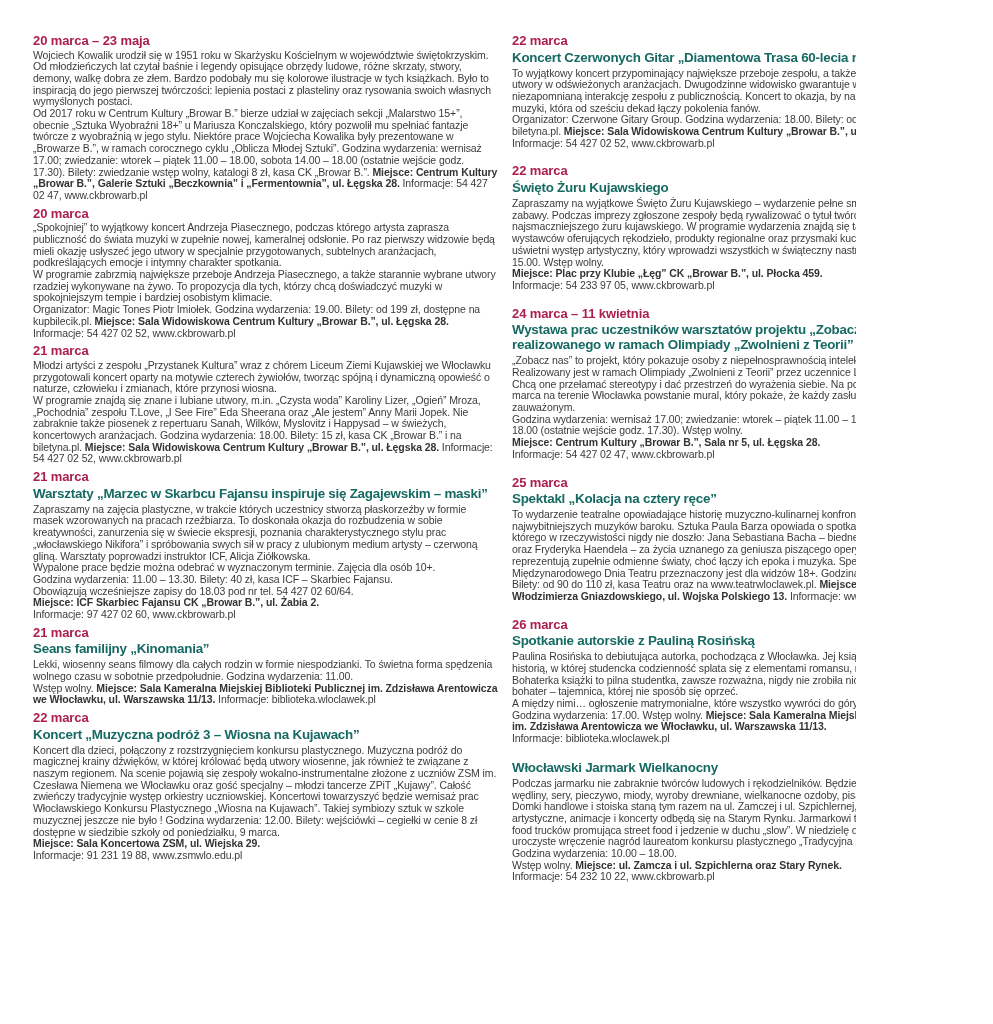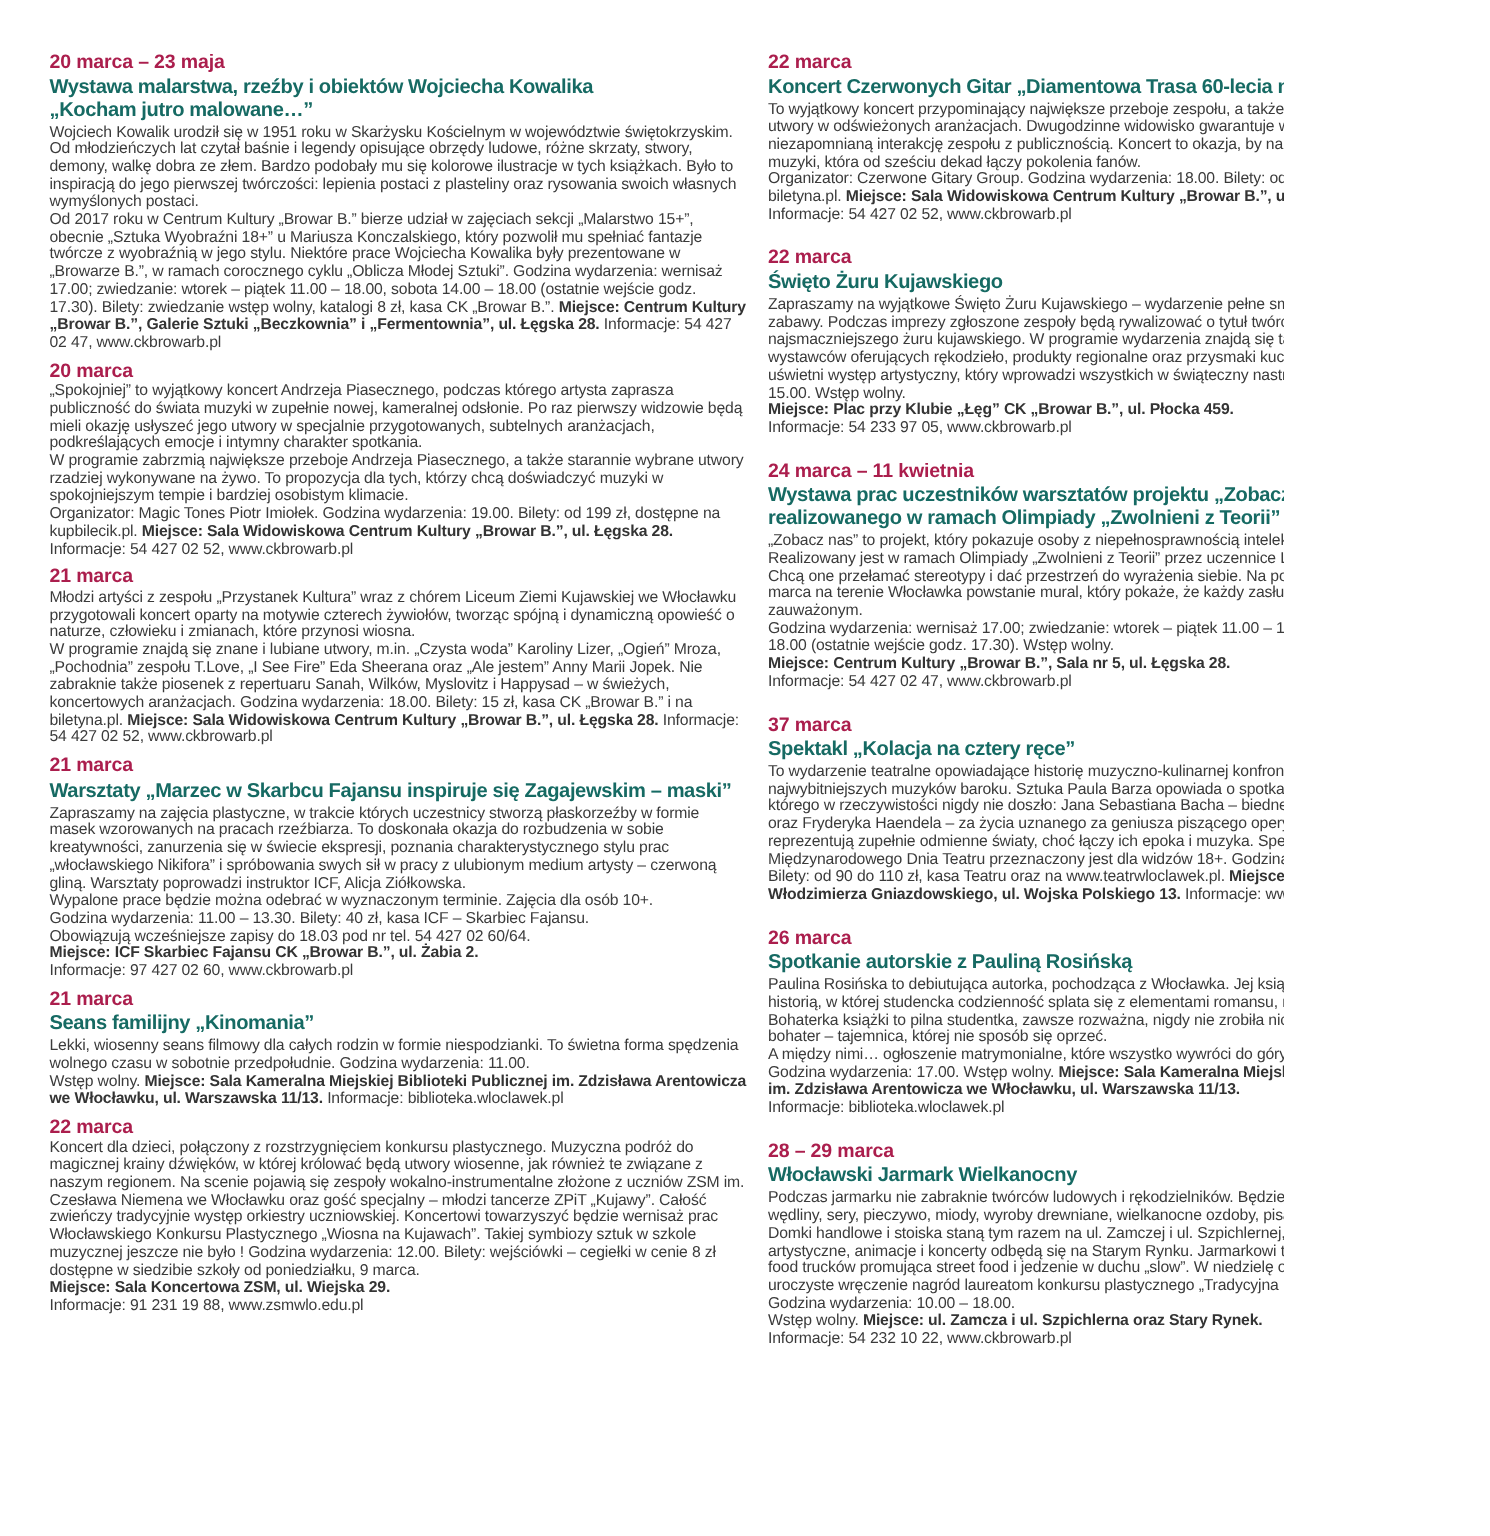--- a/index.html
+++ b/index.html
@@ -58,22 +58,20 @@
   .seg { font-weight: normal; }
   .seg.bold { font-weight: bold; color: #343434; }
 </style>
 </head>
 <body>
 
 <div class="page">
   <div class="column column-left">
   <article class="event">
     <h2 class="event-date">20 marca – 23 maja</h2>
-    <h3 class="event-title">Wystawa malarstwa, rzeźby i obiektów Wojciecha Kowalika
-„Kocham jutro malowane…”</h3>
     <p class="event-body"><span class="seg">Wojciech Kowalik urodził się w 1951 roku w Skarżysku Kościelnym w województwie świętokrzyskim. Od młodzieńczych lat czytał baśnie i legendy opisujące obrzędy ludowe, różne skrzaty, stwory, demony, walkę dobra ze złem. Bardzo podobały mu się kolorowe ilustracje w tych książkach. Było to inspiracją do jego pierwszej twórczości: lepienia postaci z plasteliny oraz rysowania swoich własnych wymyślonych postaci.
 Od 2017 roku w Centrum Kultury „Browar B.” bierze udział w zajęciach sekcji „Malarstwo 15+”, obecnie „Sztuka Wyobraźni 18+” u Mariusza Konczalskiego, który pozwolił mu spełniać fantazje twórcze z wyobraźnią w jego stylu. Niektóre prace Wojciecha Kowalika były prezentowane w „Browarze B.”, w ramach corocznego cyklu „Oblicza Młodej Sztuki”. Godzina wydarzenia: wernisaż 17.00; zwiedzanie: wtorek – piątek 11.00 – 18.00, sobota 14.00 – 18.00 (ostatnie wejście godz. 17.30). Bilety: zwiedzanie wstęp wolny, katalogi 8 zł, kasa CK „Browar B.”. </span><span class="seg bold">Miejsce: Centrum Kultury „Browar B.”, Galerie Sztuki „Beczkownia” i „Fermentownia”, ul. Łęgska 28.</span><span class="seg"> Informacje: 54 427 02 47, www.ckbrowarb.pl</span></p>
   </article>
 
   <article class="event">
     <h2 class="event-date">20 marca</h2>
     <p class="event-body"><span class="seg">„Spokojniej” to wyjątkowy koncert Andrzeja Piasecznego, podczas którego artysta zaprasza publiczność do świata muzyki w zupełnie nowej, kameralnej odsłonie. Po raz pierwszy widzowie będą mieli okazję usłyszeć jego utwory w specjalnie przygotowanych, subtelnych aranżacjach, podkreślających emocje i intymny charakter spotkania.
 W programie zabrzmią największe przeboje Andrzeja Piasecznego, a także starannie wybrane utwory rzadziej wykonywane na żywo. To propozycja dla tych, którzy chcą doświadczyć muzyki w spokojniejszym tempie i bardziej osobistym klimacie.
 Organizator: Magic Tones Piotr Imiołek. Godzina wydarzenia: 19.00. Bilety: od 199 zł, dostępne na kupbilecik.pl. </span><span class="seg bold">Miejsce: Sala Widowiskowa Centrum Kultury „Browar B.”, ul. Łęgska 28.</span><span class="seg"> Informacje: 54 427 02 52, www.ckbrowarb.pl</span></p>
   </article>
@@ -97,20 +95,21 @@
 
   <article class="event">
     <h2 class="event-date">21 marca</h2>
     <h3 class="event-title">Seans familijny „Kinomania”</h3>
     <p class="event-body"><span class="seg">Lekki, wiosenny seans filmowy dla całych rodzin w formie niespodzianki. To świetna forma spędzenia wolnego czasu w sobotnie przedpołudnie. Godzina wydarzenia: 11.00.
 Wstęp wolny. </span><span class="seg bold">Miejsce: Sala Kameralna Miejskiej Biblioteki Publicznej im. Zdzisława Arentowicza we Włocławku, ul. Warszawska 11/13.</span><span class="seg"> Informacje: biblioteka.wloclawek.pl</span></p>
   </article>
 
   <article class="event">
     <h2 class="event-date">22 marca</h2>
+    <h3 class="event-title">Koncert „Muzyczna podróż 3 – Wiosna na Kujawach”</h3>
     <p class="event-body"><span class="seg">Koncert dla dzieci, połączony z rozstrzygnięciem konkursu plastycznego. Muzyczna podróż do magicznej krainy dźwięków, w której królować będą utwory wiosenne, jak również te związane z naszym regionem. Na scenie pojawią się zespoły wokalno-instrumentalne złożone z uczniów ZSM im. Czesława Niemena we Włocławku oraz gość specjalny – młodzi tancerze ZPiT „Kujawy”. Całość zwieńczy tradycyjnie występ orkiestry uczniowskiej. Koncertowi towarzyszyć będzie wernisaż prac Włocławskiego Konkursu Plastycznego „Wiosna na Kujawach”. Takiej symbiozy sztuk w szkole muzycznej jeszcze nie było ! Godzina wydarzenia: 12.00. Bilety: wejściówki – cegiełki w cenie 8 zł dostępne w siedzibie szkoły od poniedziałku, 9 marca.
 </span><span class="seg bold">Miejsce: Sala Koncertowa ZSM, ul. Wiejska 29.
 </span><span class="seg">Informacje: 91 231 19 88, www.zsmwlo.edu.pl</span></p>
   </article>
 </div>
   <div class="column column-right">
   <article class="event">
     <h2 class="event-date">22 marca</h2>
     <h3 class="event-title">Koncert Czerwonych Gitar „Diamentowa Trasa 60-lecia na BIS”</h3>
     <p class="event-body"><span class="seg">To wyjątkowy koncert przypominający największe przeboje zespołu, a także prezentujący nowe utwory w odświeżonych aranżacjach. Dwugodzinne widowisko gwarantuje wspomnienia, wzruszenia i niezapomnianą interakcję zespołu z publicznością. Koncert to okazja, by na żywo doświadczyć muzyki, która od sześciu dekad łączy pokolenia fanów.
@@ -130,36 +129,35 @@
     <h2 class="event-date">24 marca – 11 kwietnia</h2>
     <h3 class="event-title">Wystawa prac uczestników warsztatów projektu „Zobacz nas”,
 realizowanego w ramach Olimpiady „Zwolnieni z Teorii”</h3>
     <p class="event-body"><span class="seg">„Zobacz nas” to projekt, który pokazuje osoby z niepełnosprawnością intelektualną takimi, jakimi są. Realizowany jest w ramach Olimpiady „Zwolnieni z Teorii” przez uczennice Liceum Ziemi Kujawskiej. Chcą one przełamać stereotypy i dać przestrzeń do wyrażenia siebie. Na podstawie prac pod koniec marca na terenie Włocławka powstanie mural, który pokaże, że każdy zasługuje na to, by zostać zauważonym.
 Godzina wydarzenia: wernisaż 17.00; zwiedzanie: wtorek – piątek 11.00 – 18.00, sobota 14.00 – 18.00 (ostatnie wejście godz. 17.30). Wstęp wolny.
 </span><span class="seg bold">Miejsce: Centrum Kultury „Browar B.”, Sala nr 5, ul. Łęgska 28.
 </span><span class="seg">Informacje: 54 427 02 47, www.ckbrowarb.pl</span></p>
   </article>
 
   <article class="event">
-    <h2 class="event-date">37 marca</h2>
+    <h2 class="event-date">25 marca</h2>
     <h3 class="event-title">Spektakl „Kolacja na cztery ręce”</h3>
     <p class="event-body"><span class="seg">To wydarzenie teatralne opowiadające historię muzyczno-kulinarnej konfrontacji dwóch najwybitniejszych muzyków baroku. Sztuka Paula Barza opowiada o spotkaniu dwóch geniuszy, do którego w rzeczywistości nigdy nie doszło: Jana Sebastiana Bacha – biednego kantora kościelnego oraz Fryderyka Haendela – za życia uznanego za geniusza piszącego opery na zamówienie. Obaj reprezentują zupełnie odmienne światy, choć łączy ich epoka i muzyka. Spektakl z okazji Międzynarodowego Dnia Teatru przeznaczony jest dla widzów 18+. Godzina wydarzenia: 19.00. Bilety: od 90 do 110 zł, kasa Teatru oraz na www.teatrwloclawek.pl. </span><span class="seg bold">Miejsce: Teatr Impresaryjny im. Włodzimierza Gniazdowskiego, ul. Wojska Polskiego 13.</span><span class="seg"> Informacje: www.teatrwloclawek.pl</span></p>
   </article>
 
   <article class="event">
     <h2 class="event-date">26 marca</h2>
     <h3 class="event-title">Spotkanie autorskie z Pauliną Rosińską</h3>
     <p class="event-body"><span class="seg">Paulina Rosińska to debiutująca autorka, pochodząca z Włocławka. Jej książka „Żona dla bestii” jest historią, w której studencka codzienność splata się z elementami romansu, niczym z dawnej baśni. Bohaterka książki to pilna studentka, zawsze rozważna, nigdy nie zrobiła nic szalonego. Zaś główny bohater – tajemnica, której nie sposób się oprzeć.
 A między nimi… ogłoszenie matrymonialne, które wszystko wywróci do góry nogami.
 Godzina wydarzenia: 17.00. Wstęp wolny. </span><span class="seg bold">Miejsce: Sala Kameralna Miejskiej Biblioteki Publicznej im. Zdzisława Arentowicza we Włocławku, ul. Warszawska 11/13.
 </span><span class="seg">Informacje: biblioteka.wloclawek.pl</span></p>
   </article>
 
   <article class="event">
-    <h2 class="event-date">28 – 29 marca</h2>
     <h3 class="event-title">Włocławski Jarmark Wielkanocny</h3>
     <p class="event-body"><span class="seg">Podczas jarmarku nie zabraknie twórców ludowych i rękodzielników. Będzie można nabyć: regionalne wędliny, sery, pieczywo, miody, wyroby drewniane, wielkanocne ozdoby, pisanki, koszyczki, palemki. Domki handlowe i stoiska staną tym razem na ul. Zamczej i ul. Szpichlernej, natomiast warsztaty artystyczne, animacje i koncerty odbędą się na Starym Rynku. Jarmarkowi towarzyszyć będzie strefa food trucków promująca street food i jedzenie w duchu „slow”. W niedzielę odbędzie się natomiast uroczyste wręczenie nagród laureatom konkursu plastycznego „Tradycyjna palma wielkanocna”.
 Godzina wydarzenia: 10.00 – 18.00.
 Wstęp wolny. </span><span class="seg bold">Miejsce: ul. Zamcza i ul. Szpichlerna oraz Stary Rynek.
 </span><span class="seg">Informacje: 54 232 10 22, www.ckbrowarb.pl</span></p>
   </article>
 </div>
 </div>
 
 </body></html>

